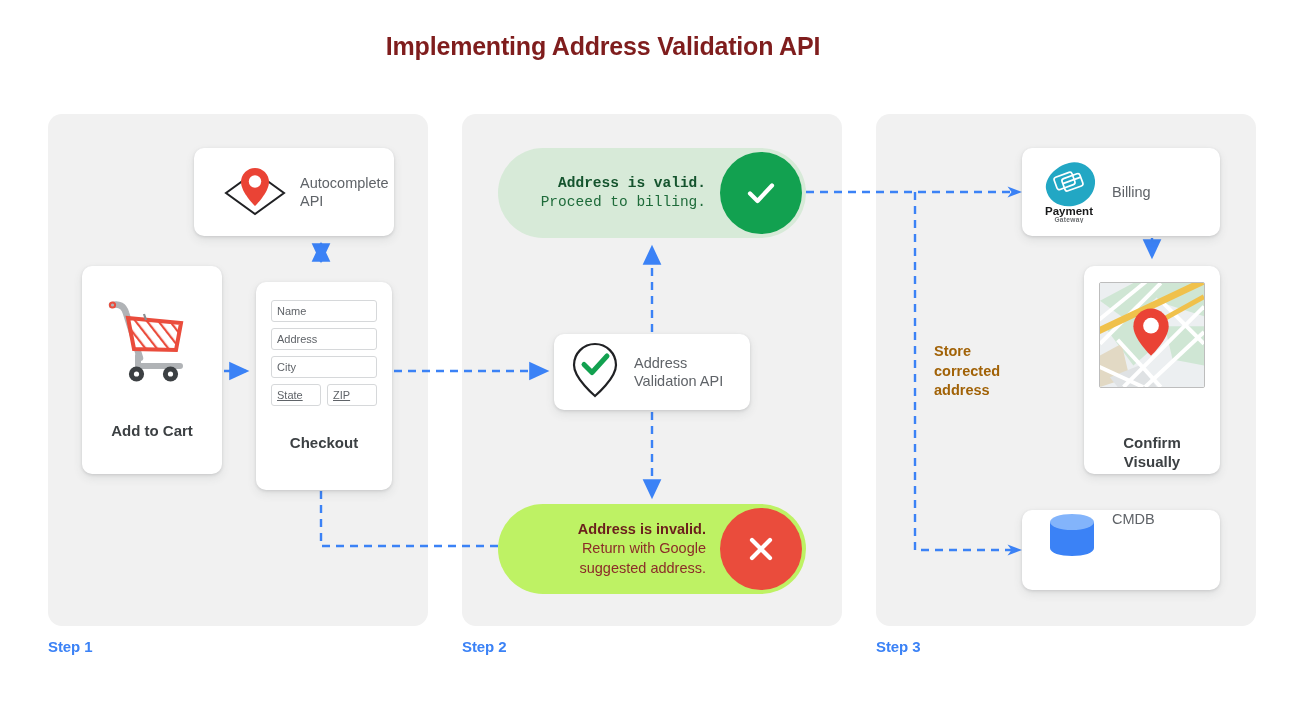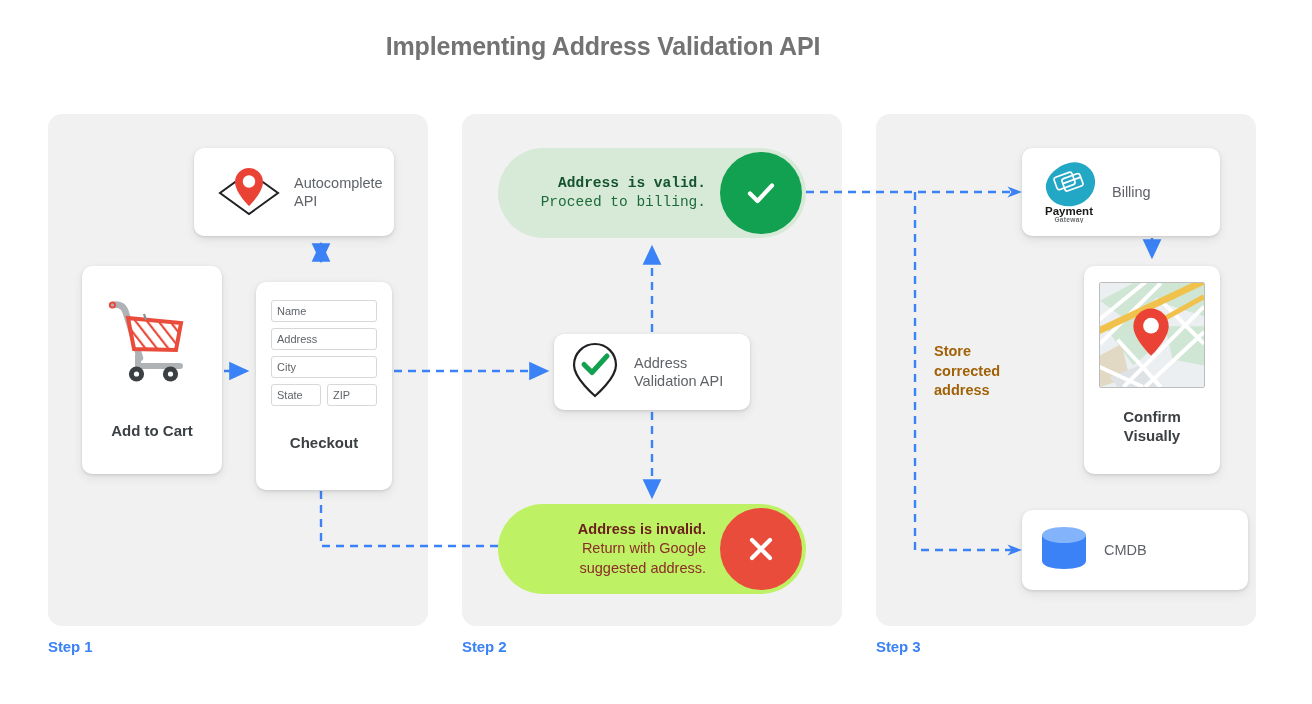--- a/index.html
+++ b/index.html
@@ -8,21 +8,21 @@
     background: #ffffff;
     font-family: "Liberation Sans", sans-serif;
     overflow: hidden;
   }
   #stage { position: relative; width: 1312px; height: 704px; }
 
   
   .page-title {
     position: absolute; left: 0; top: 32px; width: 1174px;
     text-align: center;
-    font-size: 25px; font-weight: bold; color: #737373;
+    font-size: 25px; font-weight: bold; color: #7f1d1d;
     letter-spacing: -0.2px;
     padding-left: 32px;
   }
 
   
   .panel {
     position: absolute;
     background: #f1f1f1;
     border-radius: 14px;
   }
@@ -50,21 +50,21 @@
     font-size: 14.5px; color: #5f6368; line-height: 1.25;
   }
   .card-title-strong {
     font-size: 15px; font-weight: bold; color: #3c4043;
     text-align: center; line-height: 1.25;
   }
 
   
   #card-autocomplete {
     left: 194px; top: 148px; width: 200px; height: 88px;
-    display: flex; align-items: center; padding-left: 22px; gap: 12px;
+    display: flex; align-items: center; padding-left: 28px; gap: 12px;
   }
 
   
   #card-add-to-cart {
     left: 82px; top: 266px; width: 140px; height: 208px;
     display: flex; flex-direction: column; align-items: center;
     justify-content: flex-start; padding-top: 26px;
   }
   #card-add-to-cart .card-title-strong { margin-top: 30px; }
 
@@ -77,21 +77,21 @@
   .form-field {
     width: 106px; height: 22px;
     background: #ffffff;
     border: 1px solid #d6d8da;
     border-radius: 3px;
     font-size: 11px; color: #5f6368;
     display: flex; align-items: center; padding-left: 5px;
     margin-bottom: 6px;
   }
   .form-row { display: flex; gap: 6px; width: 106px; }
-  .form-row .form-field { width: 56px; }
+  .form-row .form-field { width: 56px; text-decoration: underline; }
   #card-checkout .card-title-strong { margin-top: 22px; }
 
   
   .pill {
     position: absolute;
     border-radius: 50px;
     display: flex; align-items: center;
   }
   #pill-valid   { left: 498px; top: 148px; width: 308px; height: 90px; background: #d7ead8; }
   #pill-invalid { left: 498px; top: 504px; width: 308px; height: 90px; background: #bef264; }
@@ -120,24 +120,24 @@
 
   
   #card-billing {
     left: 1022px; top: 148px; width: 198px; height: 88px;
     display: flex; align-items: center; padding-left: 14px; gap: 10px;
   }
   #card-confirm {
     left: 1084px; top: 266px; width: 136px; height: 208px;
     display: flex; flex-direction: column; align-items: center; padding-top: 16px;
   }
-  #card-confirm .card-title-strong { margin-top: 16px; }
+  #card-confirm .card-title-strong { margin-top: 42px; }
   #card-cmdb {
-    left: 1022px; top: 510px; width: 226px; height: 80px;
-    display: flex; align-items: center; padding-left: 16px; gap: 14px;
+    left: 1022px; top: 510px; width: 198px; height: 80px;
+    display: flex; padding-left: 24px; gap: 14px;
   }
 
   
   #wires { position: absolute; left: 0; top: 0; width: 1312px; height: 704px; }
   .wire { stroke: #3b82f6; stroke-width: 2.4; fill: none; stroke-dasharray: 8 6; }
   .wire-solid { stroke: #3b82f6; stroke-width: 2.4; fill: none; }
   .arrowfill { fill: #3b82f6; }
 
   .store-label {
     position: absolute; left: 934px; top: 342px; width: 110px;

